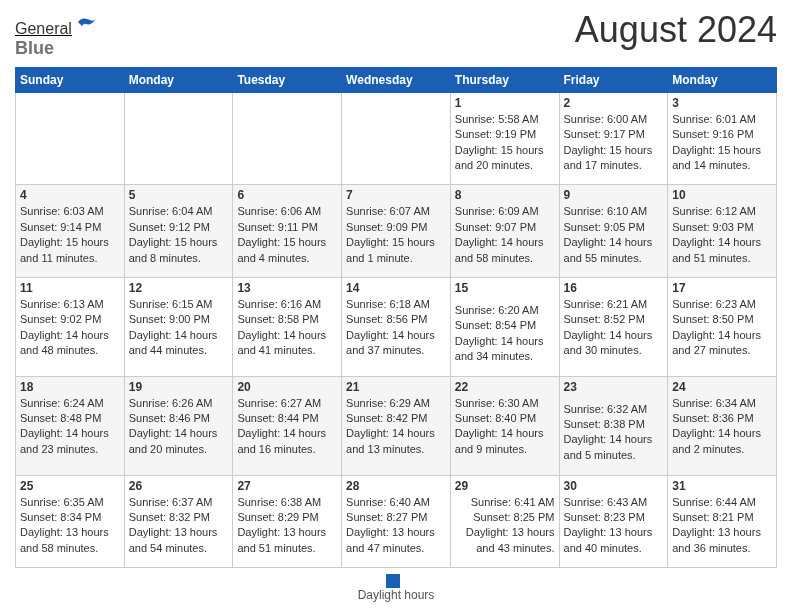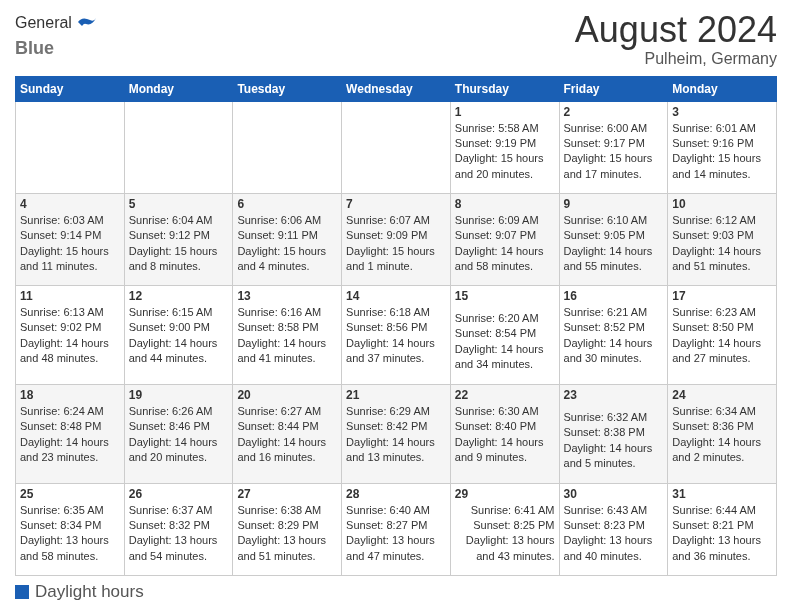--- a/index.html
+++ b/index.html
@@ -85,50 +85,50 @@
       font-size: 11px;
       line-height: 1.4;
     }
     .empty-cell {
       background: #fff;
     }
     .footer {
       display: flex;
       align-items: center;
       margin-top: 6px;
-      font-size: 17px;
+      font-size: 12px;
       color: #555;
+      flex-direction: column;
     }
     .footer-box {
       width: 14px;
       height: 14px;
       background: #1a5fb4;
       margin-right: 6px;
       flex-shrink: 0;
     }
   </style>
 </head>
 <body>
 
 <div class="page">
   <div class="header">
     <div class="logo">
       <div>
-        <div style="display:flex; align-items:flex-start;">
+        <div style="display:flex; align-items:flex-end;text-decoration:underline;">
           <span class="logo-general">General</span>
           <svg class="logo-icon" viewBox="0 0 24 24">
             <path d="M4 8 Q8 2 16 6 Q20 8 22 4 Q18 12 12 10 Q10 9 8 12 Z" fill="#1a5fb4"></path>
           </svg>
         </div>
         <div class="logo-blue" style="font-size:18px; font-weight:bold;">Blue</div>
       </div>
     </div>
     <div class="title-block">
       <div class="main-title">August 2024</div>
-      <div class="subtitle">Pulheim, Germany</div>
     </div>
   </div>
 
   <table class="calendar">
     <thead>
       <tr>
         <th>Sunday</th>
         <th>Monday</th>
         <th>Tuesday</th>
         <th>Wednesday</th>

